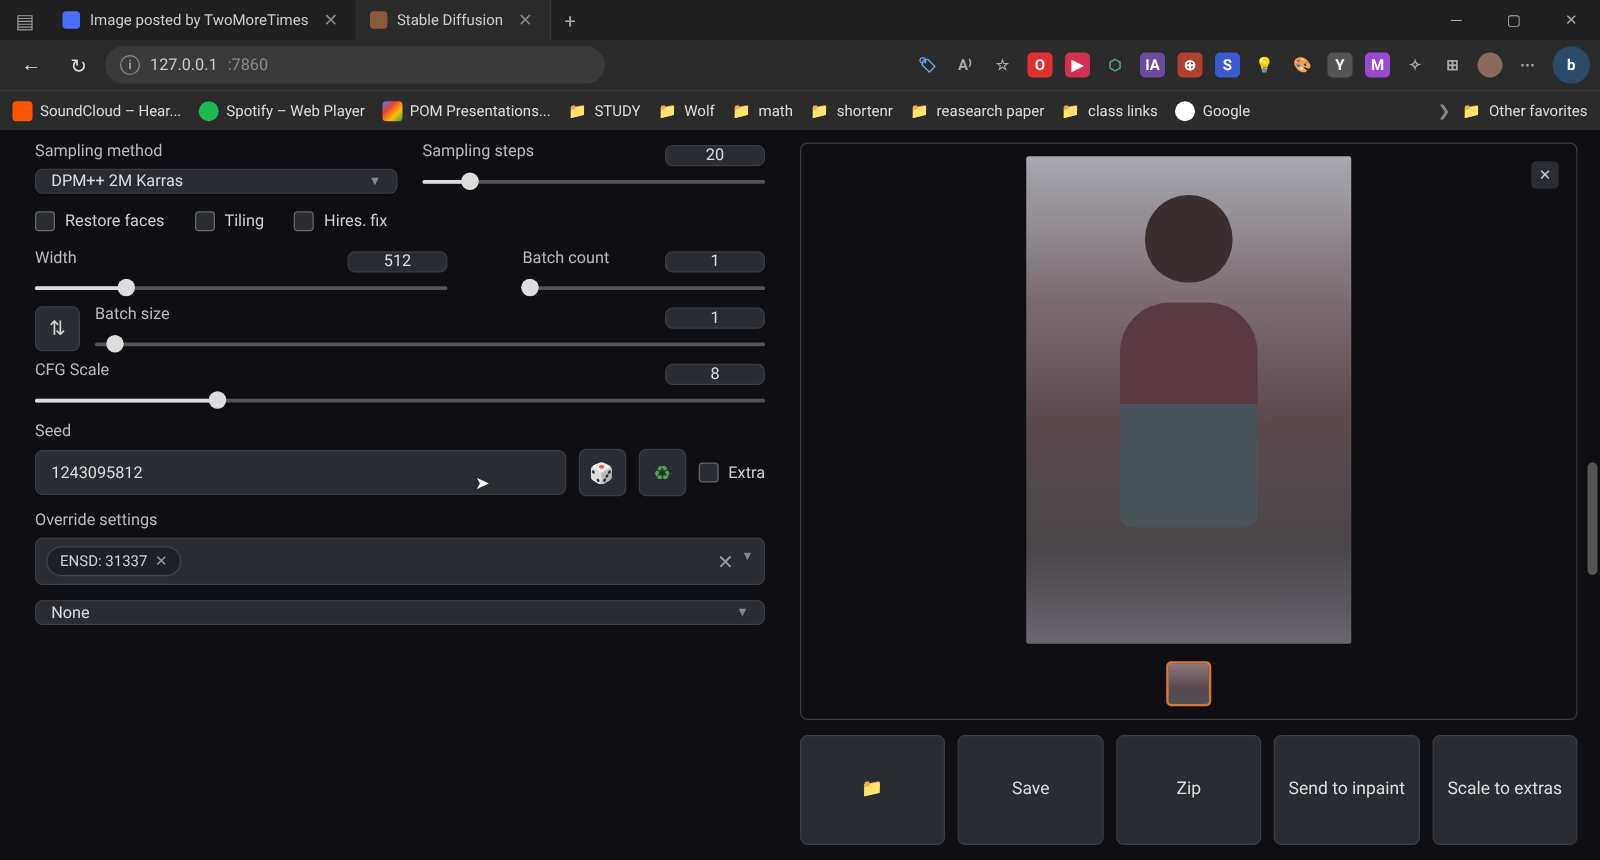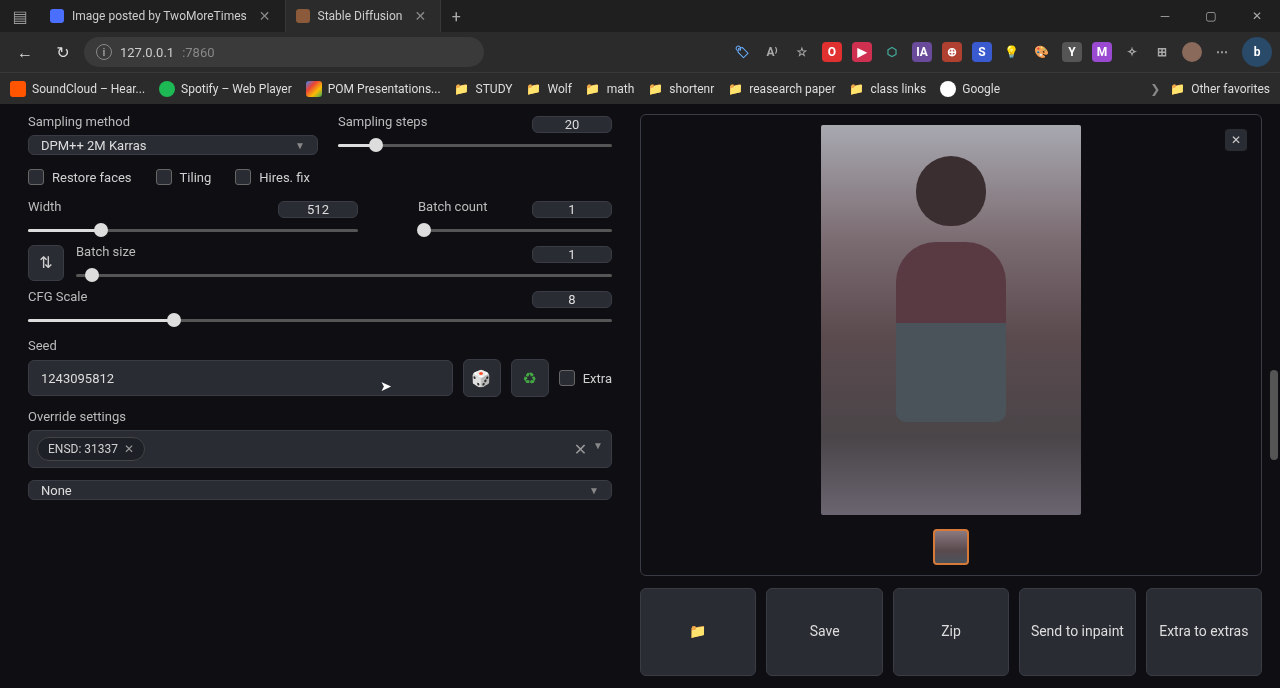--- a/index.html
+++ b/index.html
@@ -316,20 +316,20 @@
       <div class="img-placeholder"></div>
       <div class="thumb-row">
         <div class="thumb"></div>
       </div>
     </div>
     <div class="action-row">
       <div class="action-btn">📁</div>
       <div class="action-btn">Save</div>
       <div class="action-btn">Zip</div>
       <div class="action-btn">Send to inpaint</div>
-      <div class="action-btn">Extra to extras</div>
+      <div class="action-btn">Scale to extras</div>
     </div>
   </div>
 
   <div class="scroll-ind"></div>
 </div>
 
 <div style="position:absolute;left:380px;top:378px;font-size:14px;color:#fff">➤</div>
 
 </body></html>

